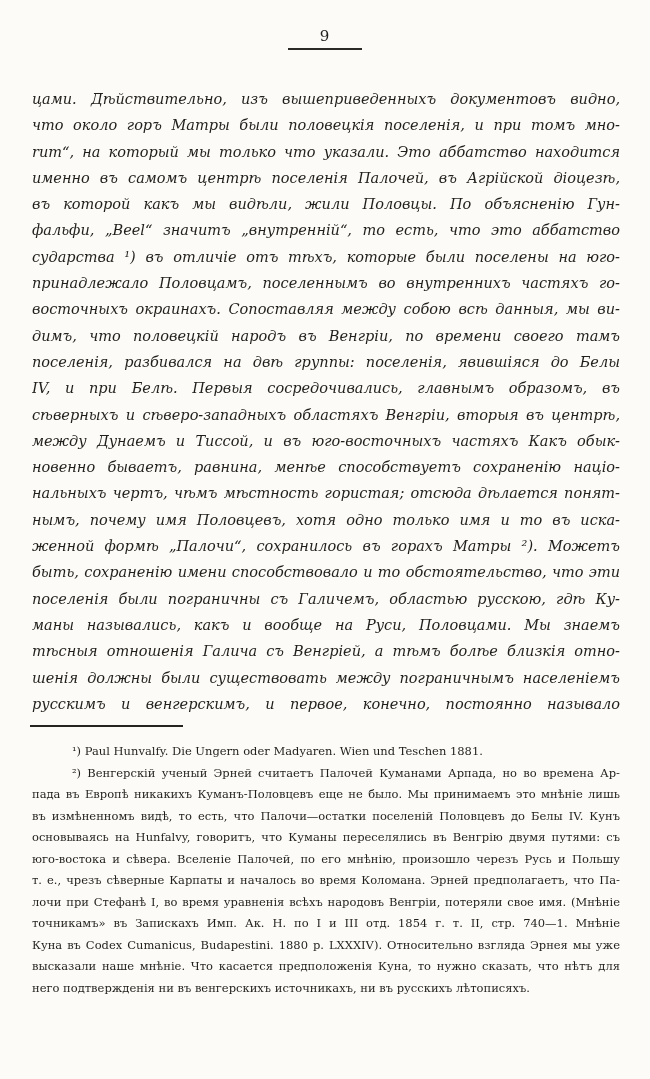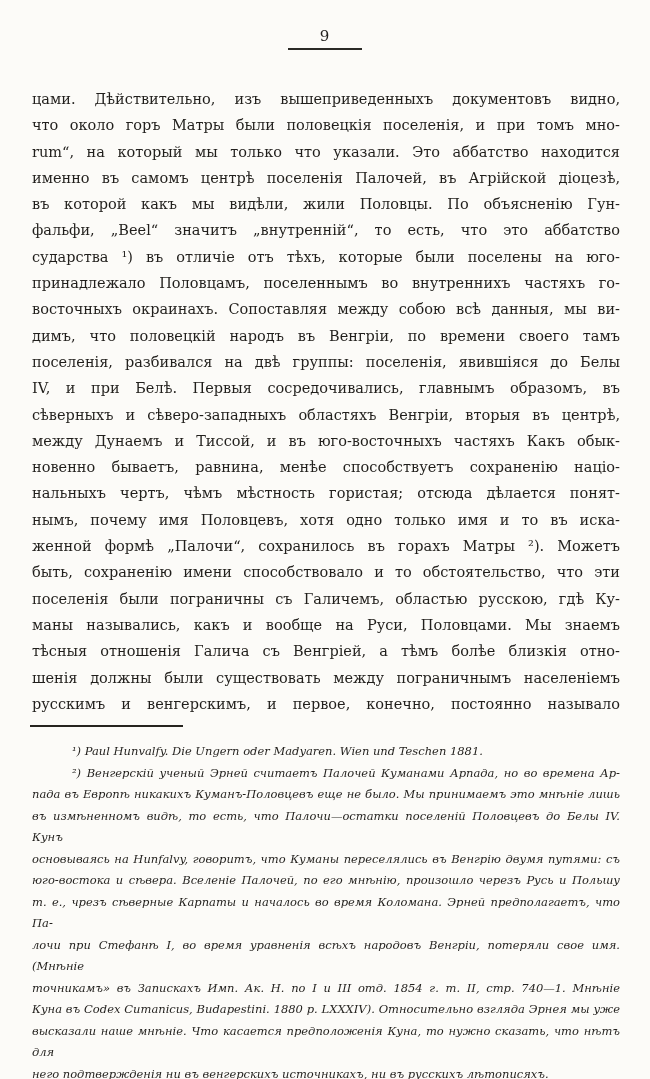--- a/index.html
+++ b/index.html
@@ -36,39 +36,39 @@
   .body-text {
     margin: 36px 30px 0 32px;
     font-size: 14.5px;
     line-height: 26.3px;
   }
   .tline {
     text-align: justify;
     text-align-last: justify;
     -moz-text-align-last: justify;
     overflow: hidden;
+    font-style: italic;
   }
   .fn-sep {
     width: 153px;
     height: 0;
     border: none;
     border-top: 2px solid #26241f;
     margin: 8px 0 0 30px;
   }
   .footnotes {
     margin: 14px 30px 0 32px;
     font-size: 11.5px;
     line-height: 21.5px;
   }
   .fline {
     text-align: justify;
     text-align-last: justify;
     -moz-text-align-last: justify;
     overflow: hidden;
-    font-style: italic;
   }
   
   .footnotes .fline:nth-child(1),
   .footnotes .fline:nth-child(2) {
     text-indent: 40px;
   }
   
   .footnotes .fline:nth-child(1),
   .footnotes .fline:last-child {
     text-align-last: left;

